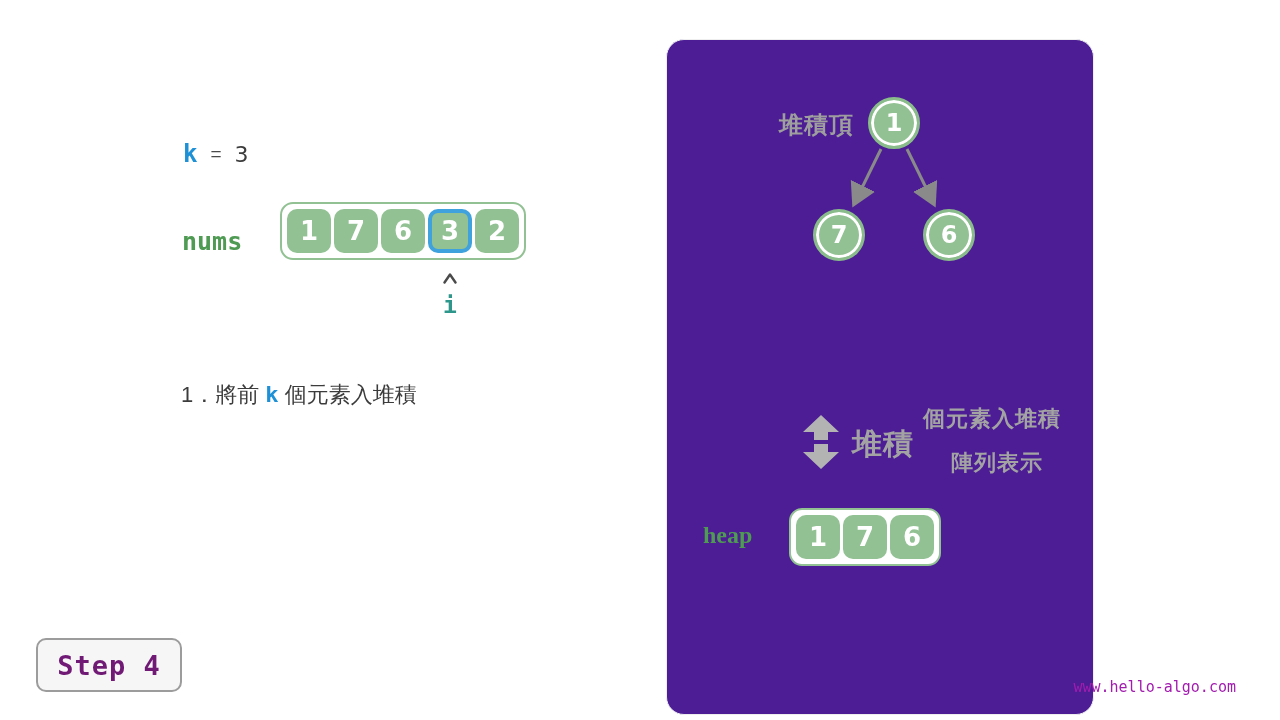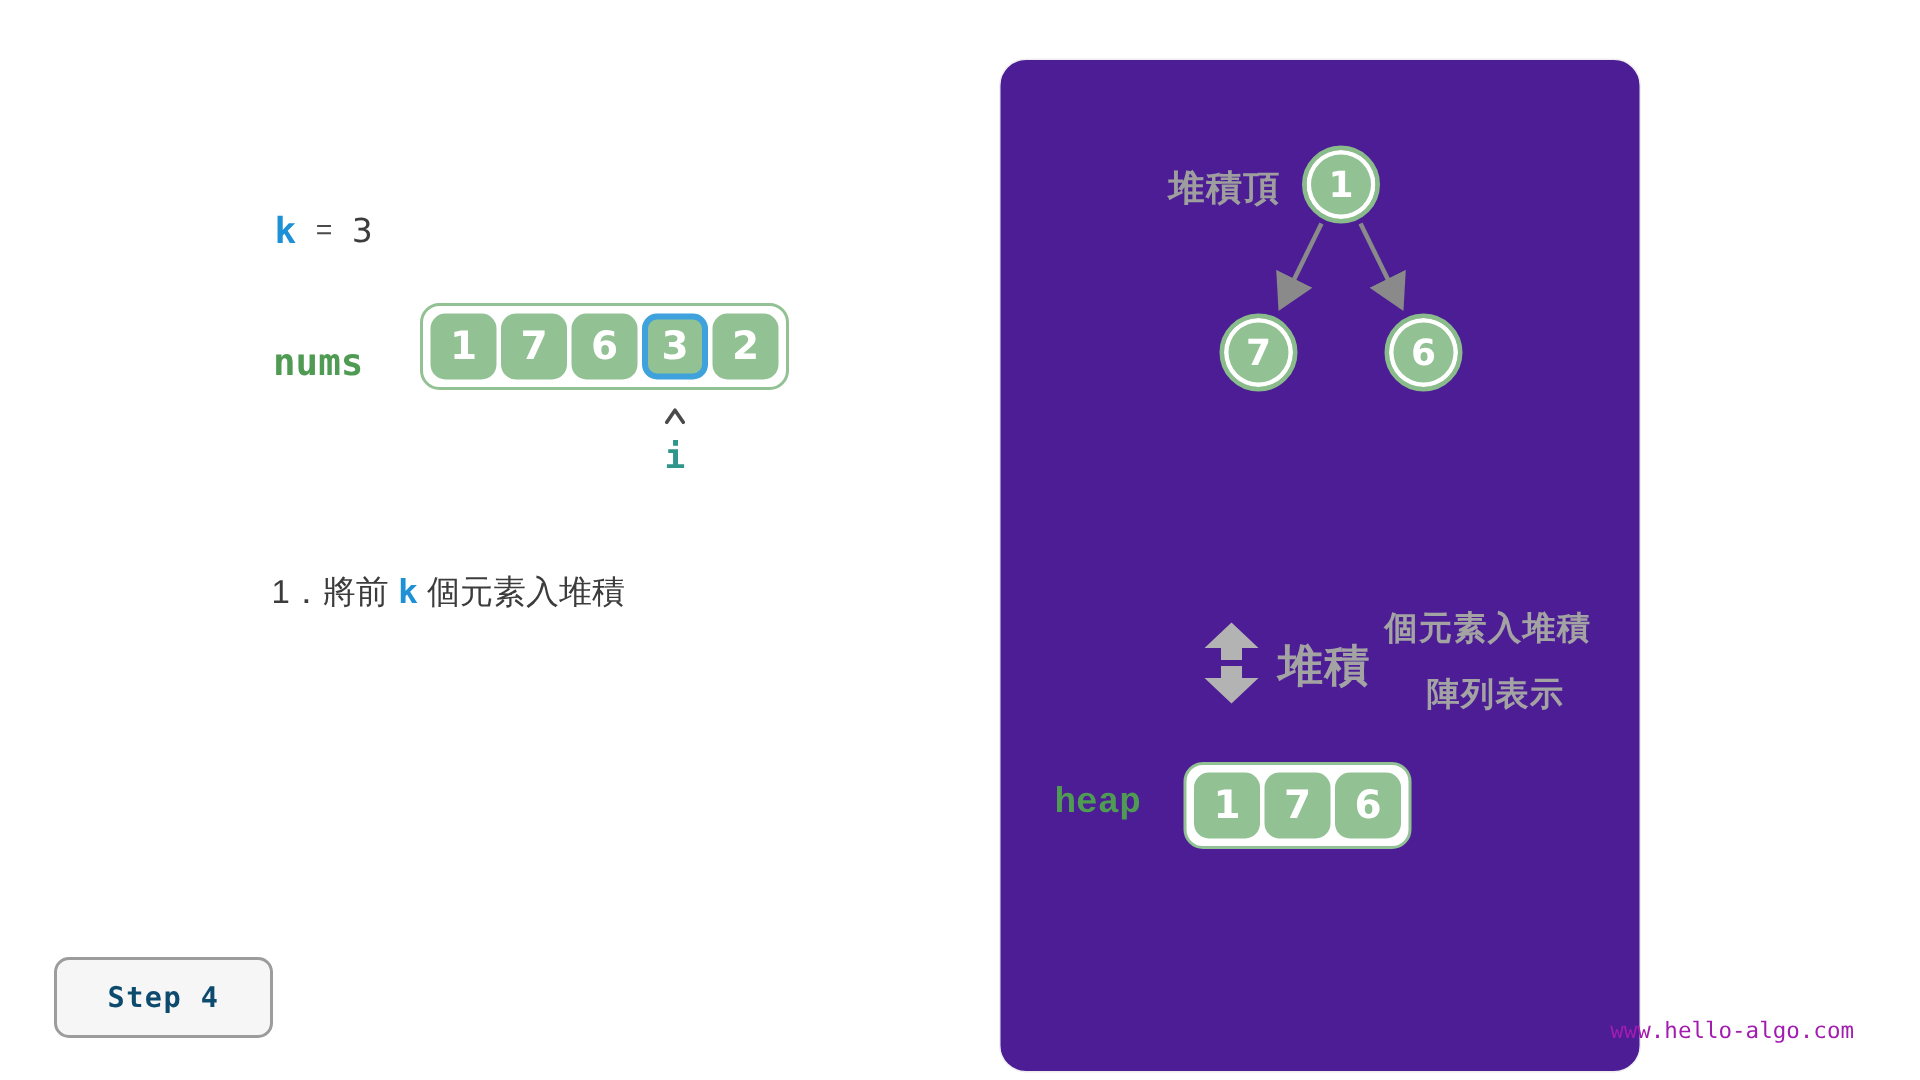--- a/index.html
+++ b/index.html
@@ -33,21 +33,21 @@
   .step-line .kblue { font-family:"DejaVu Sans Mono", monospace; font-weight:bold; font-size:22px; color:#1E90D6; }
   .step-1 { top:380px; }
   .step-2 { top:430px; }
 
   .cond-box { position:absolute; left:182px; top:478px; background:#E3E3E3; border-radius:9px;
     padding:8px 20px 9px 18px; font-size:22px; color:#3c3c3c; white-space:pre; }
 
   .step-button { position:absolute; left:36px; top:638px; width:146px; height:54px;
     background:#F6F6F6; border:2px solid #9C9C9C; border-radius:10px;
     display:flex; align-items:center; justify-content:center;
-    font-family:"DejaVu Sans Mono", monospace; font-weight:bold; font-size:19px; color:#0c4a6e;
+    font-family:"DejaVu Sans Mono", monospace; font-weight:bold; font-size:27px; color:#701a75;
     letter-spacing:1px; }
 
   
   .panel { position:absolute; left:666px; top:39px; width:428px; height:676px;
     background:#4c1d95; border:1.5px solid #EEEEEF; border-radius:18px; }
   .panel-arrows { position:absolute; left:0; top:0; width:428px; height:580px; }
   .heap-top-label { position:absolute; left:94px; top:69px; width:93px; text-align:right;
     font-weight:bold; font-size:24px; color:#9E9E9E; letter-spacing:1px; }
   .node { position:absolute; width:52px; height:52px; border-radius:50%;
     background:#92C193; border:3px solid #89BC8A; box-shadow:inset 0 0 0 3px #ffffff;
@@ -55,21 +55,21 @@
     display:flex; align-items:center; justify-content:center; }
   .node-root  { left:201px; top:57px; }
   .node-left  { left:146px; top:169px; }
   .node-right { left:256px; top:169px; }
 
   .updown-icon { position:absolute; left:134px; top:374px; width:40px; height:56px; }
   .legend-heap { position:absolute; left:185px; top:384px; font-weight:bold; font-size:30px; color:#A3A3A3; letter-spacing:1px; }
   .legend-tree { position:absolute; left:256px; top:364px; font-weight:bold; font-size:22px; color:#A3A3A3; letter-spacing:1px; }
   .legend-arr  { position:absolute; left:256px; top:408px; font-weight:bold; font-size:22px; color:#A3A3A3; letter-spacing:1px;padding-left:28px; }
 
-  .heap-label { position:absolute; left:36px; top:482px; font-family:Liberation Mono, monospace;
+  .heap-label { position:absolute; left:36px; top:482px; font-family:Liberation Serif, serif;
     font-weight:bold; font-size:24px; color:#4F9B53; }
   .heap-box { left:122px; top:468px; }
 
   .watermark { position:absolute; right:44px; top:678px;
     font-family:"DejaVu Sans Mono", monospace; font-size:15px; color:#a21caf; }
 </style>
 </head>
 <body>
 
 <div class="canvas">

